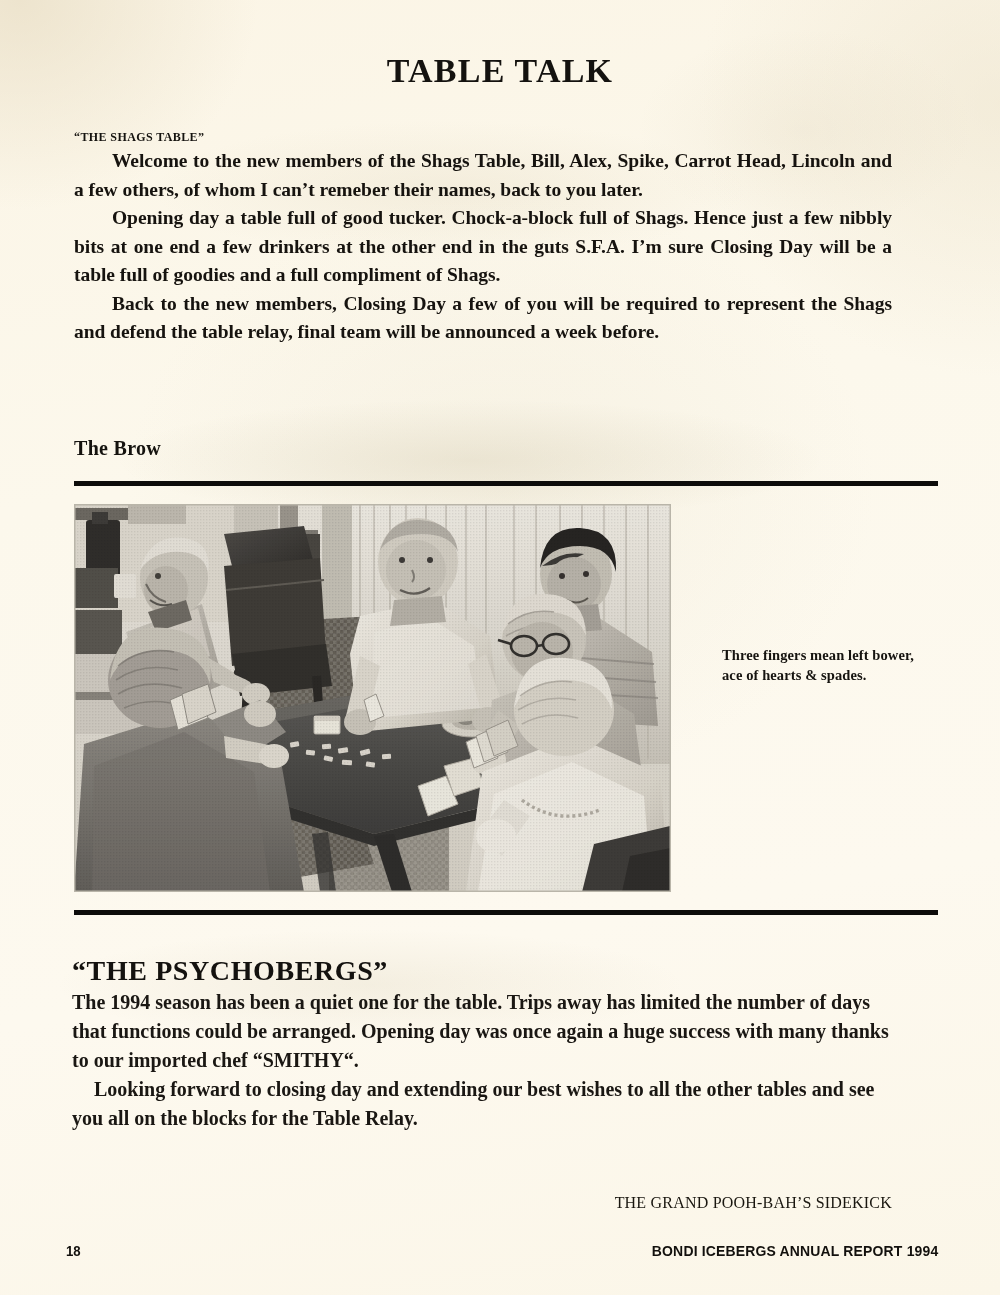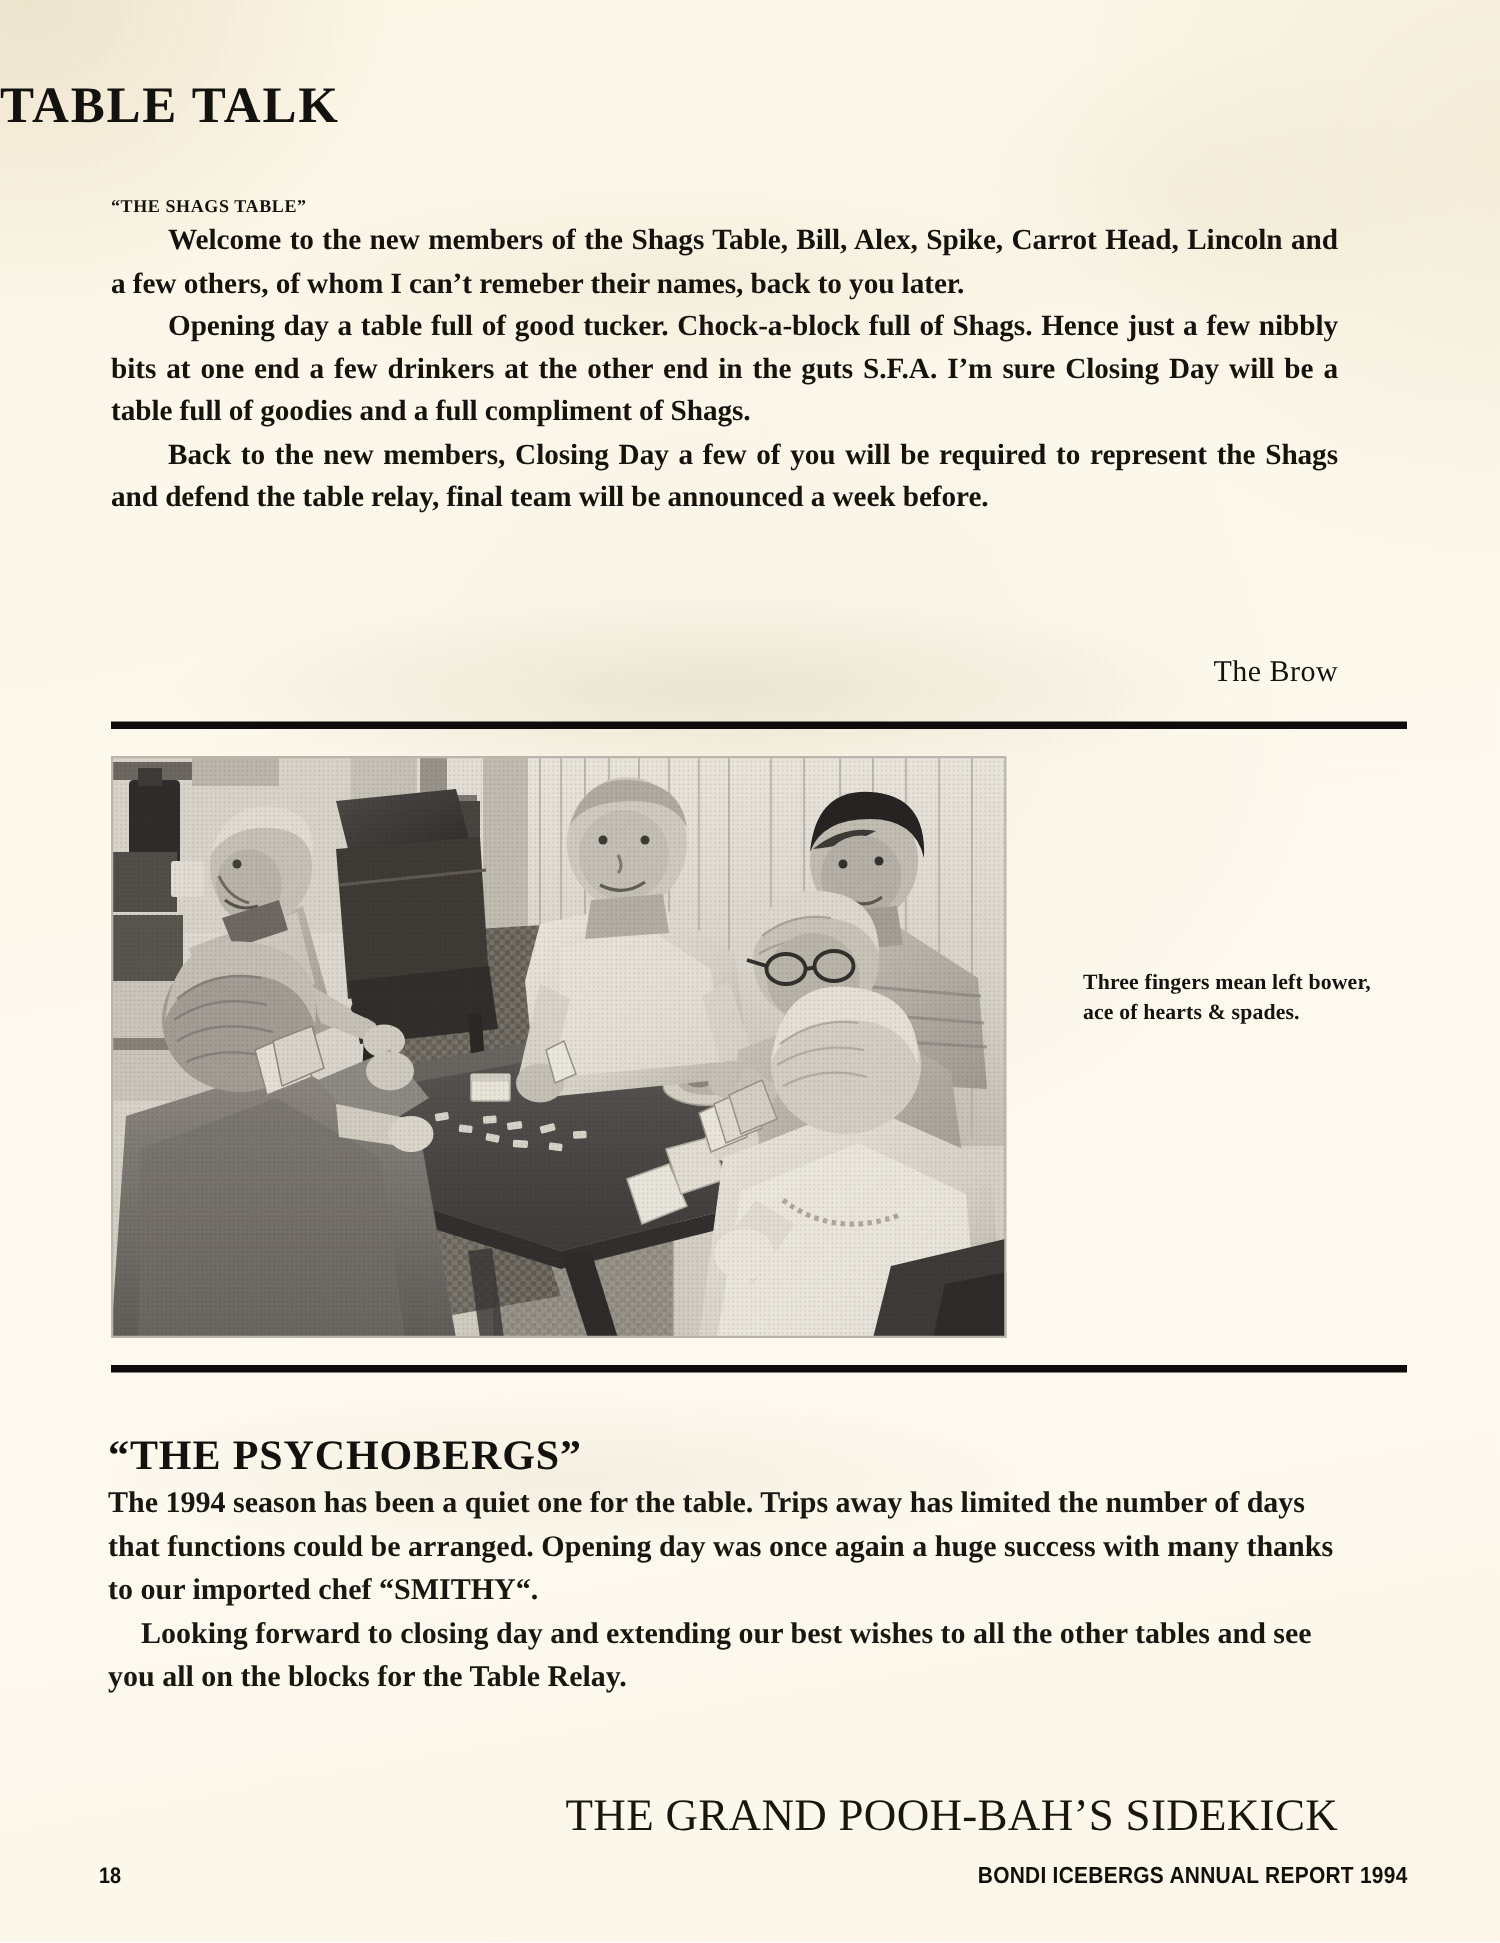--- a/index.html
+++ b/index.html
@@ -32,21 +32,21 @@
   .b2 { left: 120px; top: 400px; width: 700px; height: 120px; background: radial-gradient(ellipse at center, rgba(206,196,168,0.30), rgba(206,196,168,0) 72%); }
   .b3 { left: 60px; top: 930px; width: 620px; height: 110px; background: radial-gradient(ellipse at center, rgba(212,201,172,0.22), rgba(212,201,172,0) 72%); }
   .b4 { left: 640px; top: 30px; width: 330px; height: 200px; background: radial-gradient(ellipse at center, rgba(219,208,180,0.20), rgba(219,208,180,0) 72%); }
 
   
   .doc-title {
     position: absolute;
     left: 0;
     top: 52px;
     width: 1000px;
-    text-align: left;
+    text-align: center;
     font-family: "Liberation Serif", serif;
     font-weight: bold;
     font-size: 34px;
     letter-spacing: 1.2px;
     color: #14120f;
   }
 
   
   .sec1 {
     position: absolute;
@@ -71,23 +71,23 @@
     color: #16130f;
     text-align: justify;
     text-indent: 38px;
     letter-spacing: -0.05px;
   }
   .signature-brow {
     position: absolute;
     left: 74px;
     top: 437px;
     width: 818px;
-    text-align: right;
-    font-family: "Liberation Serif", serif;
-    font-weight: normal;
+    text-align: left;
+    font-family: "Liberation Serif", serif;
+    font-weight: bold;
     font-size: 20px;
     color: #15130f;
     letter-spacing: 0.3px;
   }
 
   
   .rule {
     position: absolute;
     left: 74px;
     width: 864px;
@@ -150,21 +150,21 @@
   .sec2 p.indented { text-indent: 22px; }
 
   .signature-sidekick {
     position: absolute;
     left: 72px;
     top: 1194px;
     width: 820px;
     text-align: right;
     font-family: "Liberation Serif", serif;
     font-weight: normal;
-    font-size: 30px;
+    font-size: 16px;
     color: #19160f;
     letter-spacing: 0.2px;
   }
 
   
   .footer-page-number {
     position: absolute;
     left: 66px;
     top: 1242px;
     font-family: "Liberation Sans", sans-serif;

